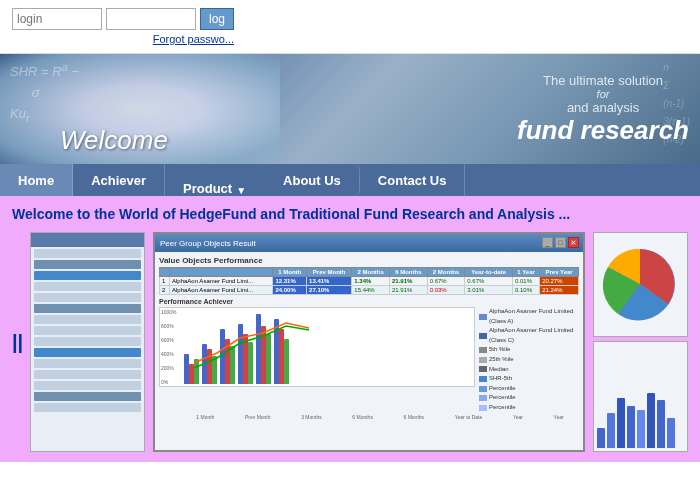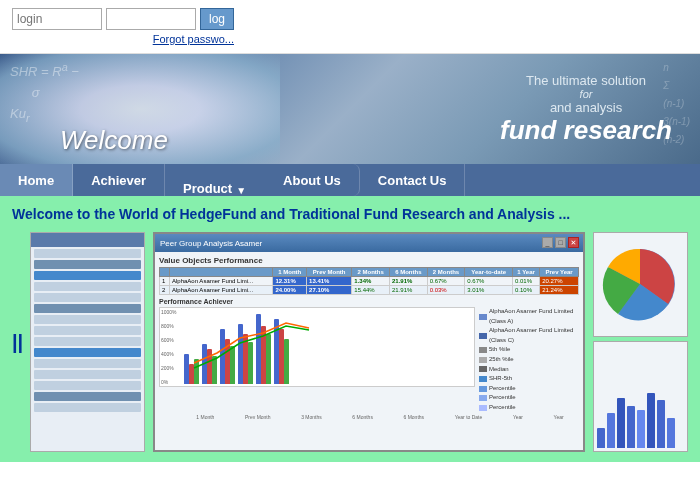--- a/index.html
+++ b/index.html
@@ -86,21 +86,21 @@
       position: absolute;
       left: 10px;
       top: 5px;
       color: rgba(255,255,255,0.4);
       font-size: 13px;
       font-style: italic;
       line-height: 1.6;
     }
     #hero-text {
       position: absolute;
-      right: 28px;
+      right: 11px;
       top: 50%;
       transform: translateY(-50%);
       text-align: center;
       color: #fff;
     }
     #hero-tagline-small {
       font-size: 13px;
       color: #dde8f0;
     }
     #hero-tagline-large {
@@ -231,21 +231,21 @@
   <div class="nav-item" style="background:#6a8ab5; padding:0 18px; color:#fff; font-size:13px; font-weight:bold; display:flex; align-items:center; cursor:pointer; border-right:1px solid rgba(255,255,255,0.2);">Home</div>
   <div class="nav-item" style="padding:0 18px; color:#fff; font-size:13px; font-weight:bold; display:flex; align-items:center; cursor:pointer; border-right:1px solid rgba(255,255,255,0.2);">Achiever</div>
   <div class="nav-item" style="padding:0 18px; color:#fff; font-size:13px; font-weight:bold; display:flex; align-items:flex-end; cursor:pointer; border-right:1px solid rgba(255,255,255,0.2);margin-top:32px;">
     <span>Product</span>
     <span style="margin-left:4px; font-size:10px;">▼</span>
   </div>
   <div class="nav-item" style="padding:0 18px; color:#fff; font-size:13px; font-weight:bold; display:flex; align-items:center; cursor:pointer; border-right:1px solid rgba(255,255,255,0.2);border-radius:7px;">About Us</div>
   <div class="nav-item" style="padding:0 18px; color:#fff; font-size:13px; font-weight:bold; display:flex; align-items:center; cursor:pointer; border-right:1px solid rgba(255,255,255,0.2);">Contact Us</div>
 </div>
 
-<div id="main" style="padding:10px 12px; background:#86efac;">
+<div id="main" style="padding:10px 12px; background:#f0abfc;">
   <div id="welcome-heading" style="font-size:14px; font-weight:bold; color:#003399; margin-bottom:10px;">Welcome to the World of HedgeFund and Traditional Fund Research and Analysis ...</div>
 
   <div id="content-area" style="display:flex; gap:8px; margin-top:5px; position:relative;">
 
     <div style="font-size:20px; color:#003399; font-weight:bold; position:absolute; left:0; top:50%; transform:translateY(-50%);">||</div>
 
     <div id="left-mockup" style="width:115px; height:220px; background:#e8eef5; border:1px solid #aaa; flex-shrink:0; overflow:hidden; margin-left:18px;">
       <div style="background:#5a7aaa; height:14px; margin:0;"></div>
       <div style="margin:2px 3px;">
           <div style="height:9px; background:#c0d0e0; margin-bottom:2px; border-radius:1px;"></div>
@@ -290,21 +290,21 @@
           <div style="height:9px; background:#7090b0; margin-bottom:2px; border-radius:1px;"></div>
         </div>
       <div style="margin:2px 3px;">
           <div style="height:9px; background:#c0d0e0; margin-bottom:2px; border-radius:1px;"></div>
         </div>
     </div>
 
     <div id="chart-window" style="flex:1; height:220px; background:#f0f4f8; border:2px solid #888; position:relative; overflow:hidden;">
 
       <div style="background:linear-gradient(to bottom,#5a8ac0,#3a6aa0); height:18px; display:flex; align-items:center; padding:0 5px; color:#fff; font-size:8px; position:relative;">
-        <span>Peer Group Analysis Asamer</span>
+        <span>Peer Group Objects Result</span>
         <div style="position:absolute; right:4px; top:3px; display:flex; gap:2px;">
           <div style="width:11px; height:11px; background:#aaa; border:1px solid #888; font-size:7px; display:flex; align-items:center; justify-content:center; color:#333;">_</div>
           <div style="width:11px; height:11px; background:#aaa; border:1px solid #888; font-size:7px; display:flex; align-items:center; justify-content:center; color:#333;">□</div>
           <div style="width:11px; height:11px; background:#cc4444; border:1px solid #aa2222; font-size:7px; display:flex; align-items:center; justify-content:center; color:#fff;">✕</div>
         </div>
       </div>
 
       <div style="padding:4px;">
         <div style="font-size:8px; font-weight:bold; color:#333; margin-bottom:2px;">Value Objects Performance</div>
 

